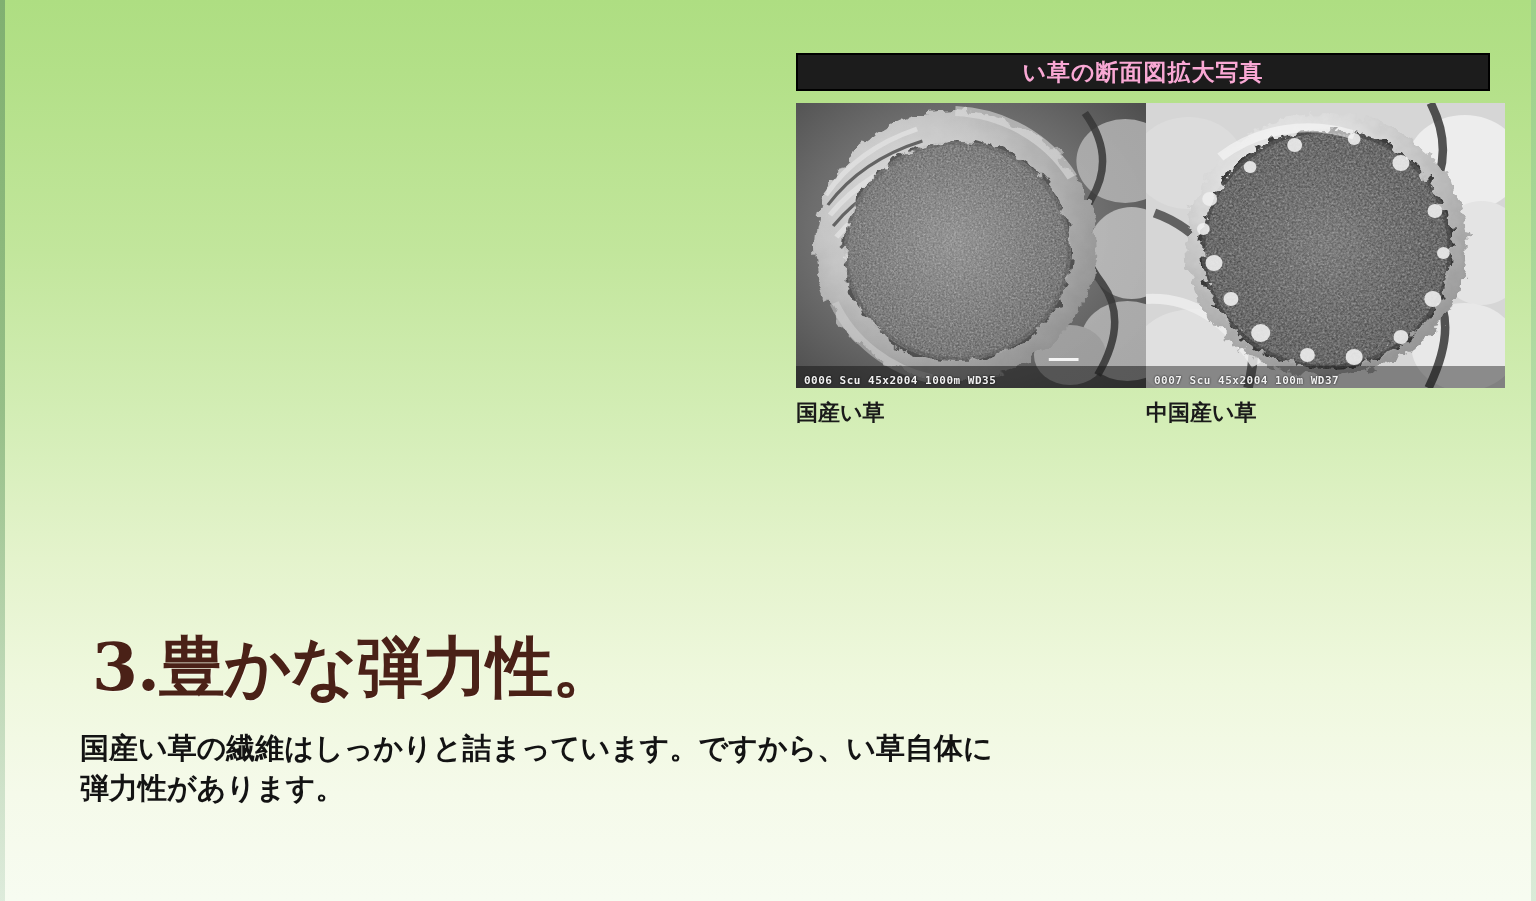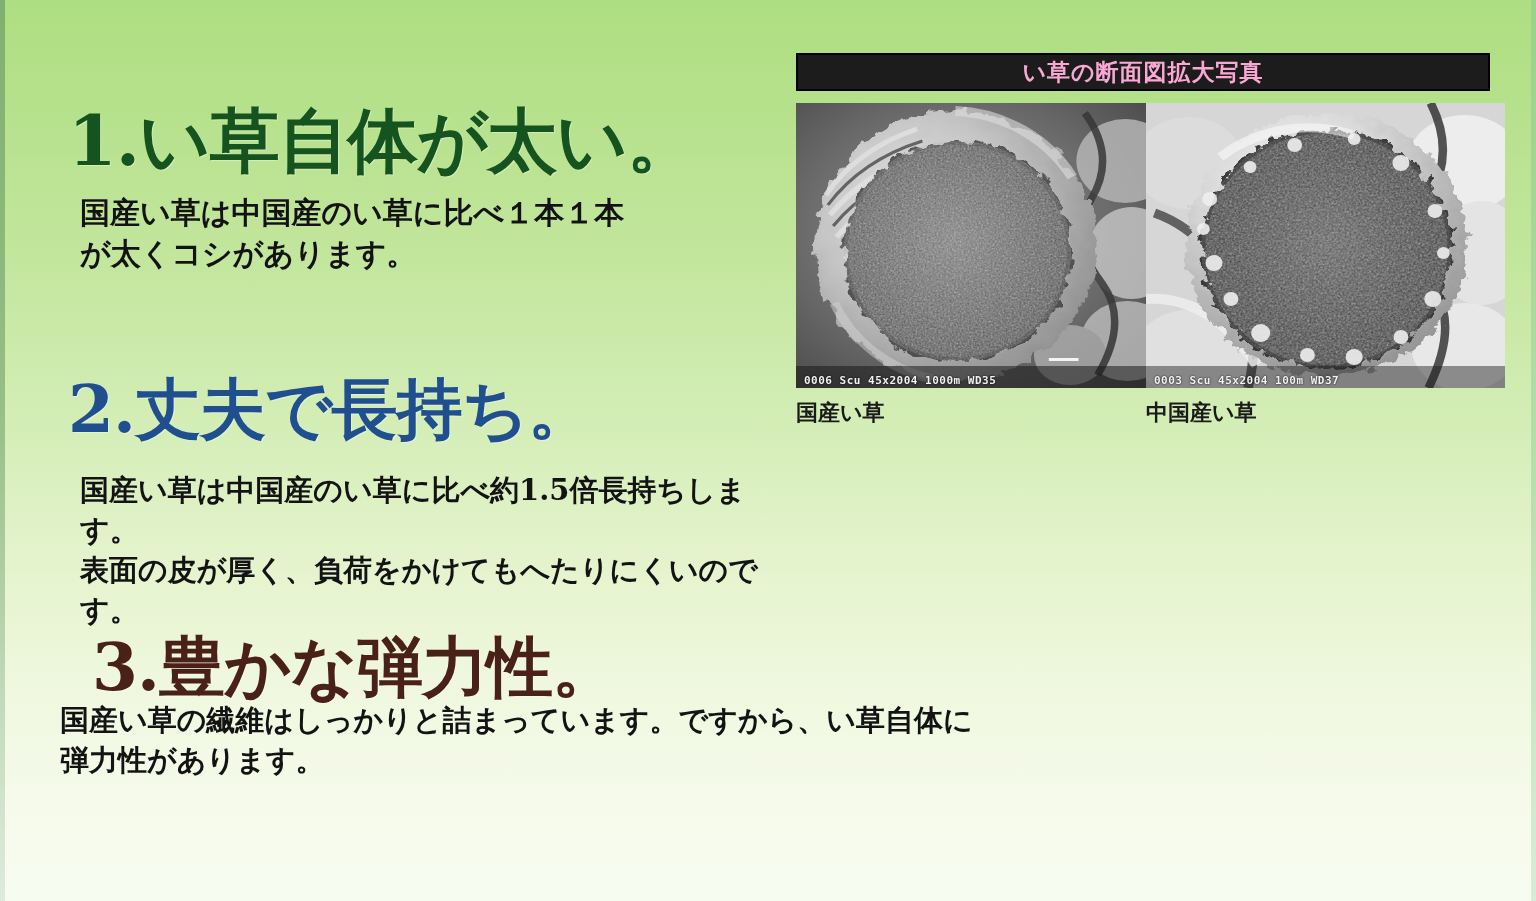--- a/index.html
+++ b/index.html
@@ -86,21 +86,21 @@
   #block-1 { top: 106px; }
   #block-1 .heading   { padding-left: 68px; font-size: 70px; }
   #block-1 .body-text { padding-left: 80px; margin-top: 16px; font-size: 30px; }
 
   #block-2 { top: 376px; }
   #block-2 .heading   { padding-left: 68px; font-size: 66px; }
   #block-2 .body-text { padding-left: 80px; margin-top: 28px; font-size: 29px; }
 
   #block-3 { top: 634px; width: 1180px; }
   #block-3 .heading   { padding-left: 92px; font-size: 66px; }
-  #block-3 .body-text { padding-left: 60px; font-size: 29px; }
+  #block-3 .body-text { padding-left: 80px; margin-top: 28px; font-size: 29px; }
 
   
   #photo-panel {
     position: absolute;
     left: 796px;
     top: 53px;
     width: 694px;
   }
   #panel-title {
     height: 38px;
@@ -159,31 +159,21 @@
     font-weight: 700;
     font-size: 22px;
     color: #1a1a1a;
   }
 </style>
 </head>
 <body>
 
 <div id="stage">
 
-  <section class="block" id="block-1">
-    <h2 class="heading green">1.い草自体が太い。</h2>
-    <p class="body-text">国産い草は中国産のい草に比べ１本１本
-が太くコシがあります。</p>
-  </section>
-
-  <section class="block" id="block-2">
-    <h2 class="heading blue">2.丈夫で長持ち。</h2>
-    <p class="body-text">国産い草は中国産のい草に比べ約1.5倍長持ちします。
-表面の皮が厚く、負荷をかけてもへたりにくいのです。</p>
-  </section>
+
 
   <section class="block" id="block-3">
     <h2 class="heading brown">3.豊かな弾力性。</h2>
     <p class="body-text">国産い草の繊維はしっかりと詰まっています。ですから、い草自体に
 弾力性があります。</p>
   </section>
 
   <aside id="photo-panel">
 
     <div id="panel-title">い草の断面図拡大写真</div>
@@ -350,21 +340,21 @@
                 <circle cx="196" cy="36" r="6"></circle>
                 <circle cx="140" cy="42" r="7"></circle>
                 <circle cx="98" cy="64" r="6"></circle>
               </g>
 
               <path d="M70 54 a132 132 0 0 1 126 -22" stroke="#fbfbfb" stroke-width="9" fill="none" opacity=".55"></path>
 
               <rect x="0" y="263" width="338" height="22" fill="#1a1a1a" opacity=".45"></rect>
             </g>
           </svg>
-          <div class="sem-overlay">0003    Scu  45x2004  100m   WD37</div>
+          <div class="sem-overlay">0007    Scu  45x2004  100m   WD37</div>
         </div>
         <figcaption class="photo-caption">中国産い草</figcaption>
       </figure>
 
     </div>
   </aside>
 
 </div>
 
 </body></html>

